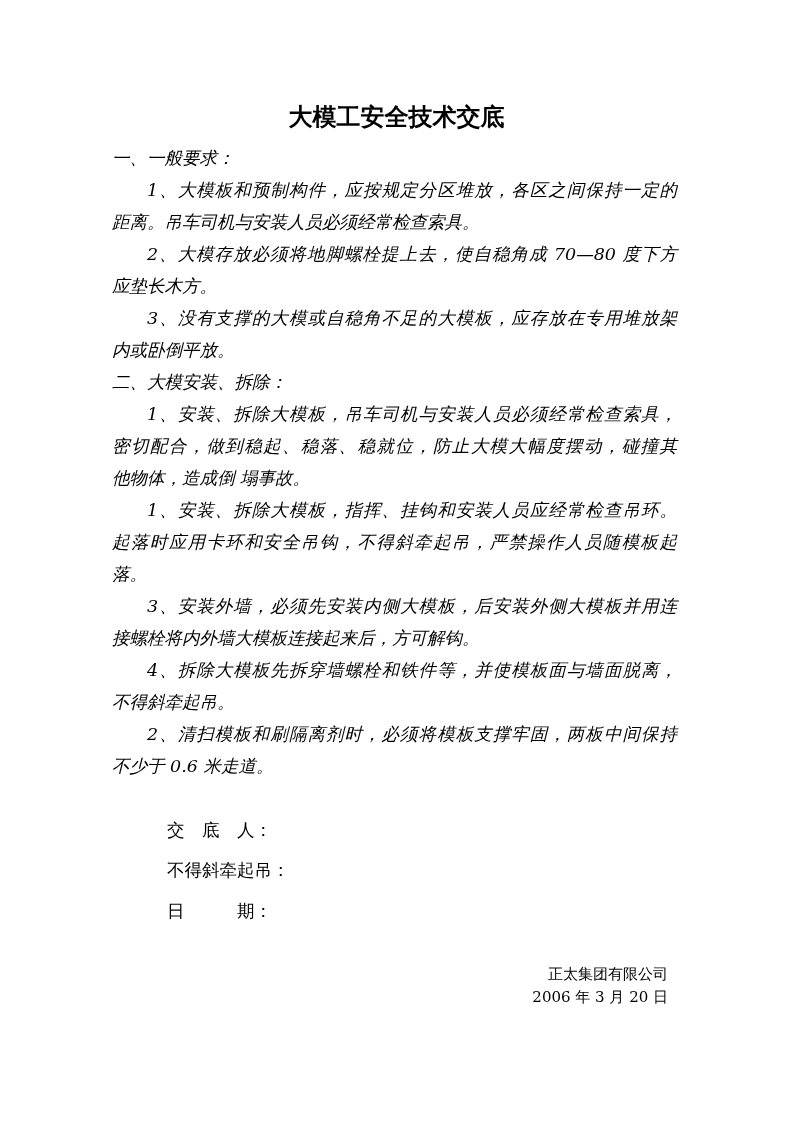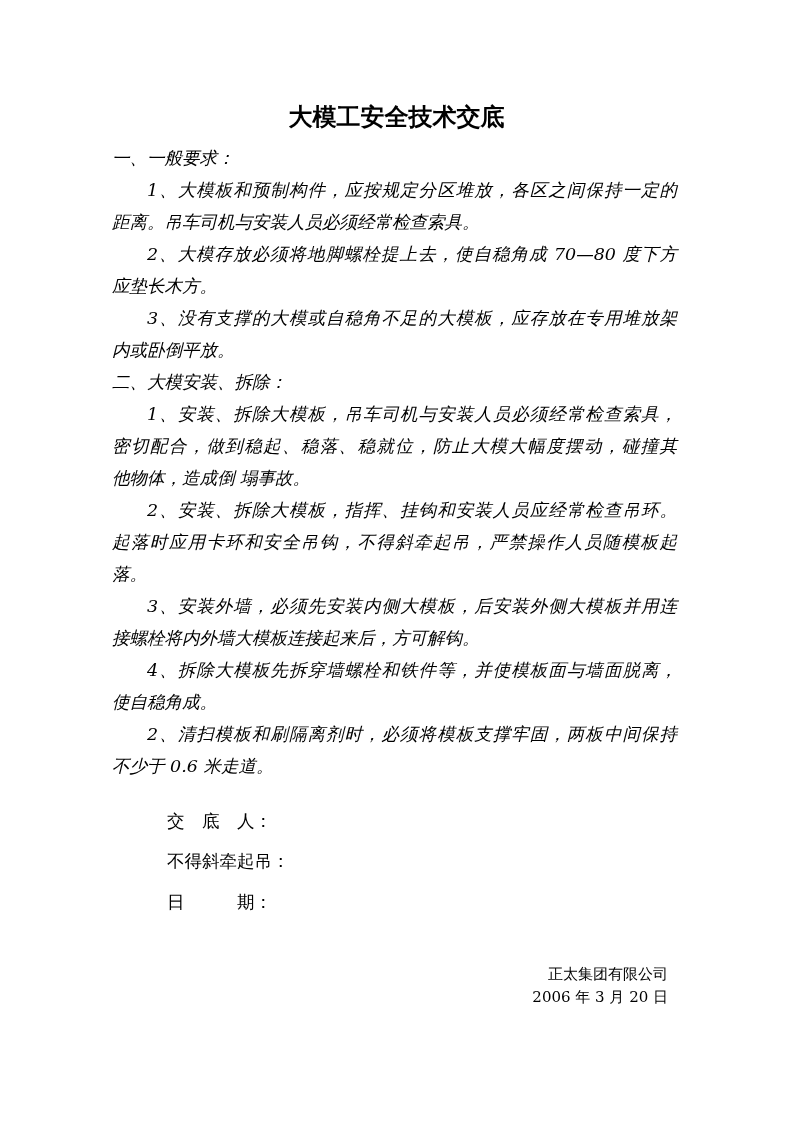--- a/index.html
+++ b/index.html
@@ -4,48 +4,48 @@
   <style>
     html, body { margin: 0; padding: 0; background: #ffffff; }
     body { width: 793px; height: 1122px; position: relative; overflow: hidden;
            font-family: "DejaVu Serif", "Liberation Serif", serif; color: #000; }
     .title { position: absolute; top: 101px; left: 0; width: 793px; text-align: center;
              font-size: 24px; font-weight: bold; letter-spacing: 0px; line-height: 32px; }
     .line { position: absolute; left: 112px; width: 565px; font-size: 17.5px; line-height: 32px;
             white-space: nowrap; text-align: justify; text-align-last: justify; font-style: italic; }
     .line.last { text-align-last: left; }
     .line.indent { left: 147px; width: 530px; }
-    .sig { position: absolute; left: 167px; font-size: 17.5px; line-height: 32px; white-space: nowrap; }
+    .sig { position: absolute; left: 167px; font-size: 17.5px; line-height: 32px; white-space: nowrap; margin-top: 9px; }
     .footer { position: absolute; right: 125px; font-size: 15px; line-height: 22px; white-space: nowrap; text-align: left; }
   </style>
 </head>
 <body>
 
 <div>
   <div class="title">大模工安全技术交底</div>
 
   <div id="body-lines">
     <div class="line last" style="top:142px">一、一般要求：</div>
     <div class="line indent" style="top:174px">1、大模板和预制构件，应按规定分区堆放，各区之间保持一定的</div>
     <div class="line last" style="top:206px">距离。吊车司机与安装人员必须经常检查索具。</div>
     <div class="line indent" style="top:238px">2、大模存放必须将地脚螺栓提上去，使自稳角成 70—80 度下方</div>
     <div class="line last" style="top:270px">应垫长木方。</div>
     <div class="line indent" style="top:302px">3、没有支撑的大模或自稳角不足的大模板，应存放在专用堆放架</div>
     <div class="line last" style="top:334px">内或卧倒平放。</div>
     <div class="line last" style="top:366px">二、大模安装、拆除：</div>
     <div class="line indent" style="top:398px">1、安装、拆除大模板，吊车司机与安装人员必须经常检查索具，</div>
     <div class="line" style="top:430px">密切配合，做到稳起、稳落、稳就位，防止大模大幅度摆动，碰撞其</div>
     <div class="line last" style="top:462px">他物体，造成倒  塌事故。</div>
-    <div class="line indent" style="top:494px">2、安装、拆除大模板，指挥、挂钩和安装人员应经常检查吊环。</div>
+    <div class="line indent" style="top:494px">1、安装、拆除大模板，指挥、挂钩和安装人员应经常检查吊环。</div>
     <div class="line" style="top:526px">起落时应用卡环和安全吊钩，不得斜牵起吊，严禁操作人员随模板起</div>
     <div class="line last" style="top:558px">落。</div>
     <div class="line indent" style="top:590px">3、安装外墙，必须先安装内侧大模板，后安装外侧大模板并用连</div>
     <div class="line last" style="top:622px">接螺栓将内外墙大模板连接起来后，方可解钩。</div>
     <div class="line indent" style="top:654px">4、拆除大模板先拆穿墙螺栓和铁件等，并使模板面与墙面脱离，</div>
-    <div class="line last" style="top:686px">使自稳角成。</div>
+    <div class="line last" style="top:686px">不得斜牵起吊。</div>
     <div class="line indent" style="top:718px">2、清扫模板和刷隔离剂时，必须将模板支撑牢固，两板中间保持</div>
     <div class="line last" style="top:750px">不少于 0.6 米走道。</div>
   </div>
 
   <div>
     <div class="sig" style="top:805px">交　底　人：</div>
     <div class="sig" style="top:845px">不得斜牵起吊：</div>
     <div class="sig" style="top:886px">日　　　期：</div>
   </div>
 

